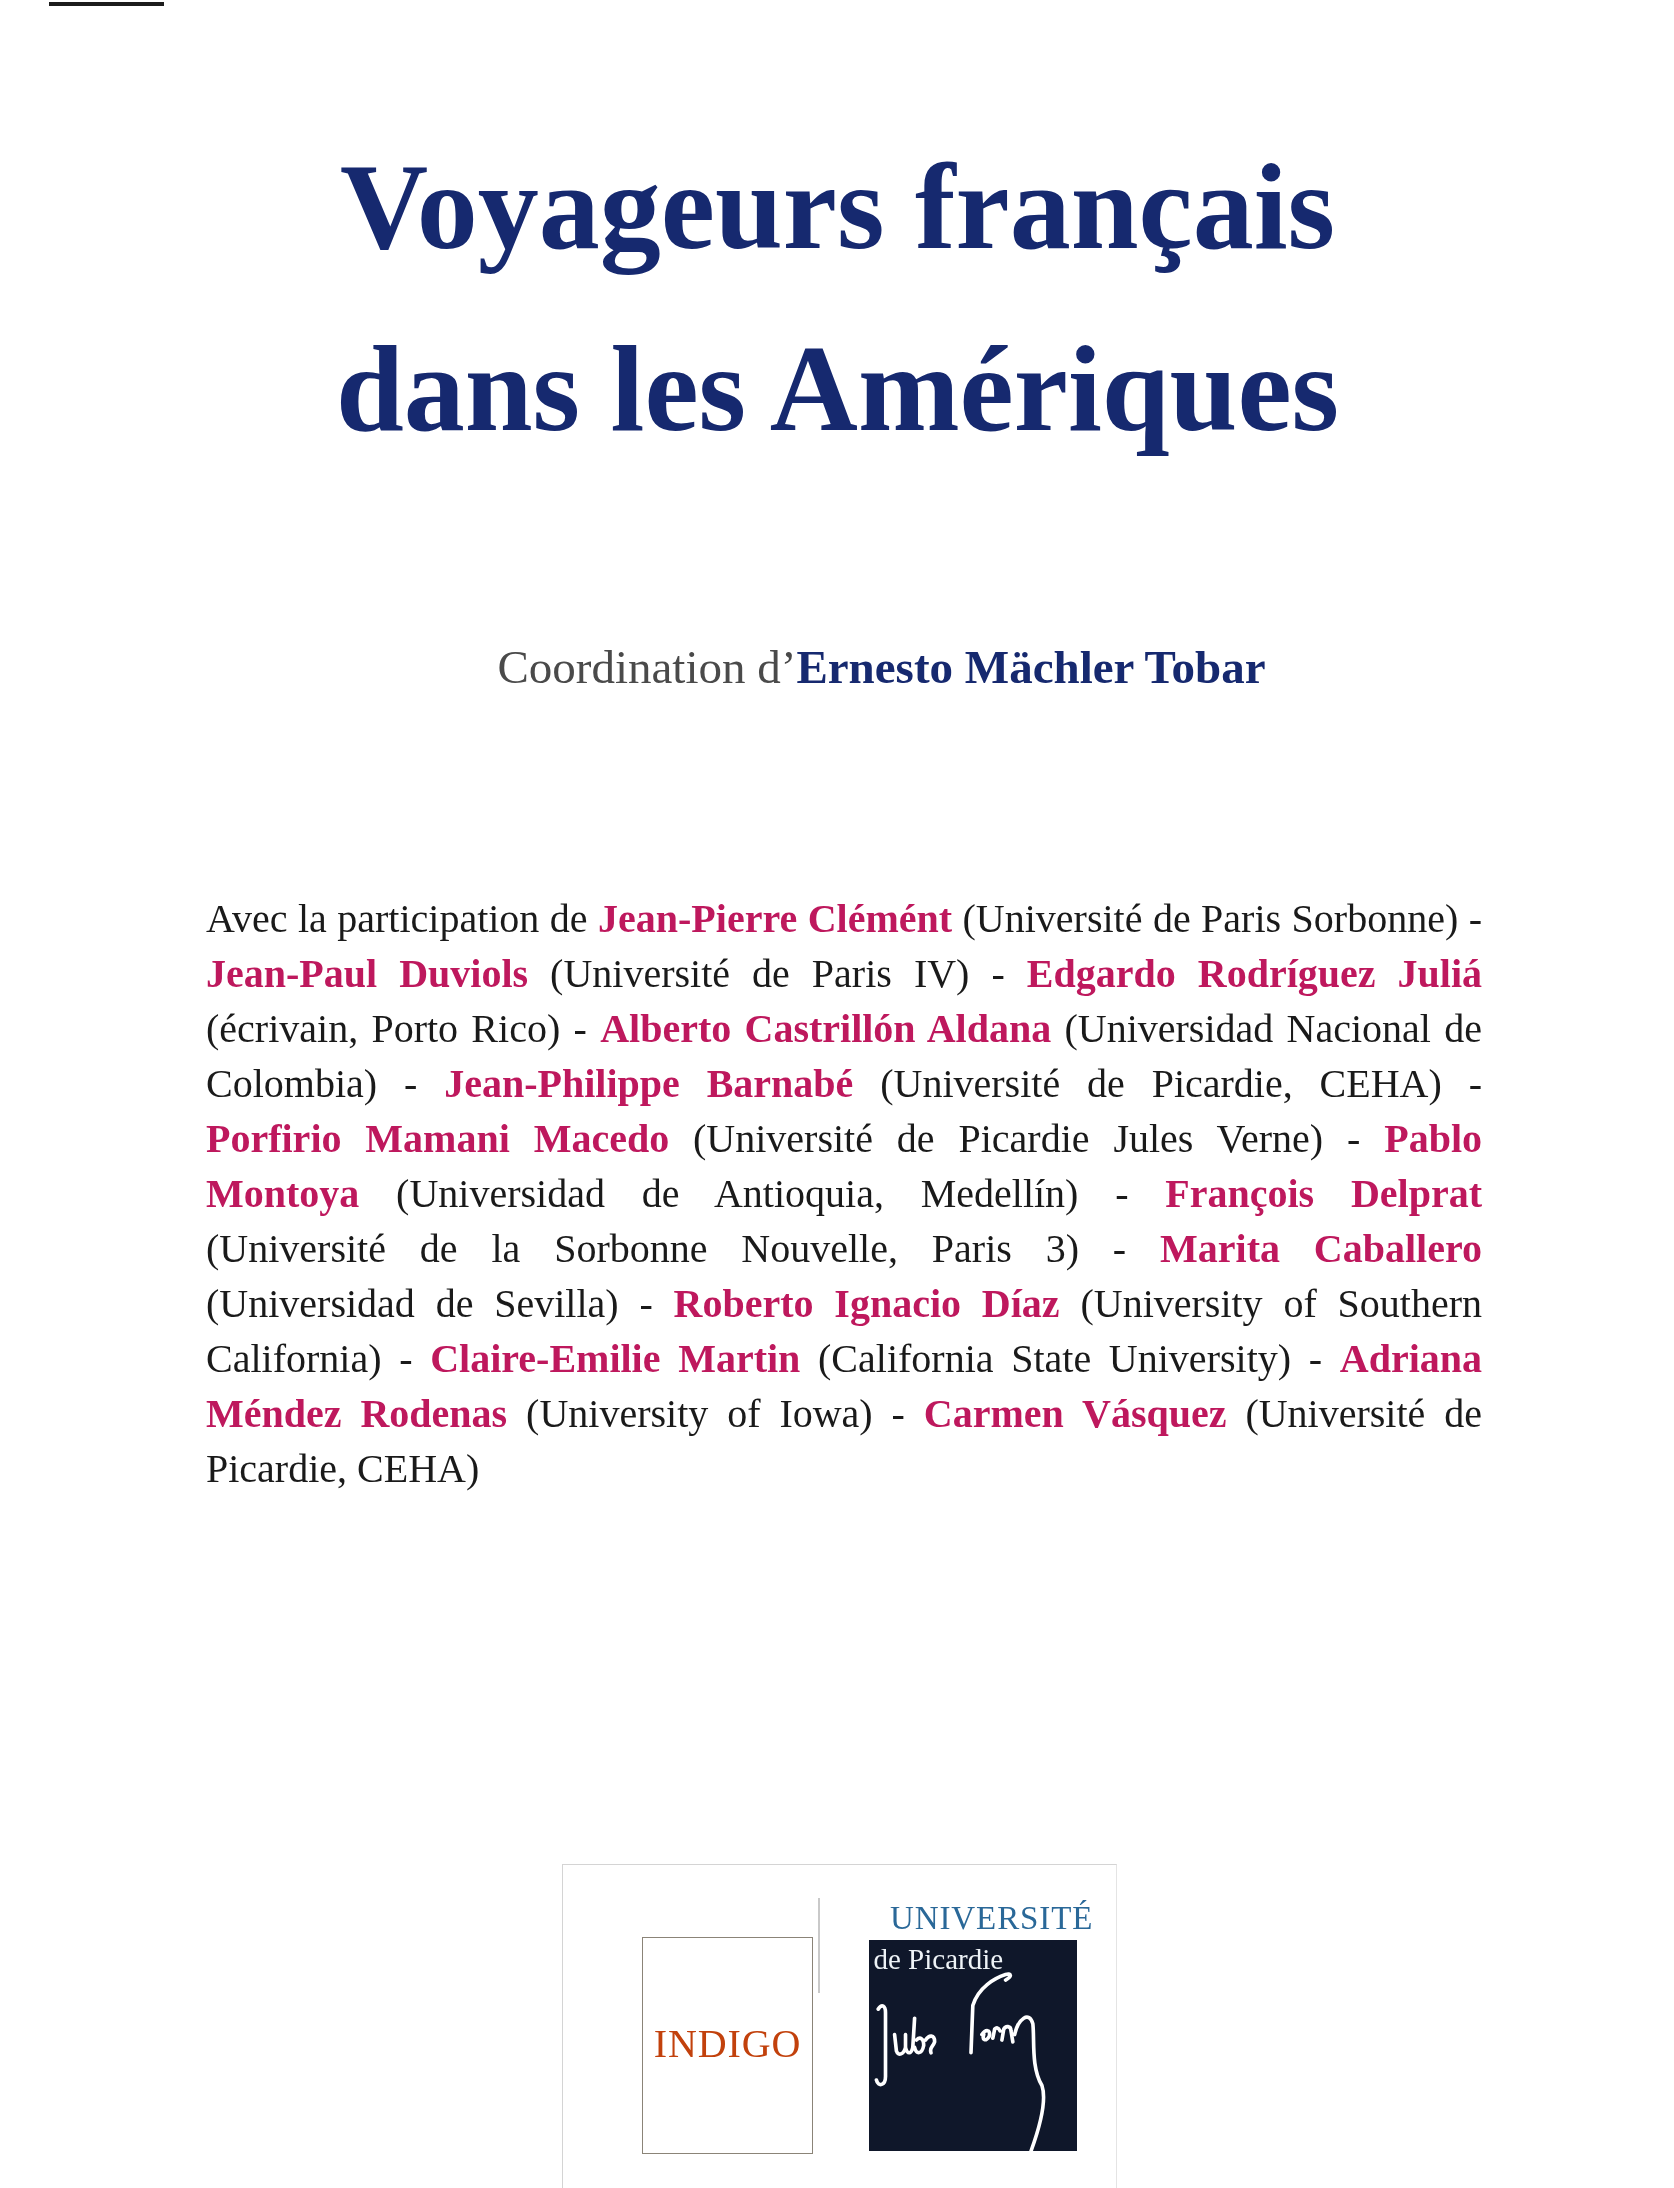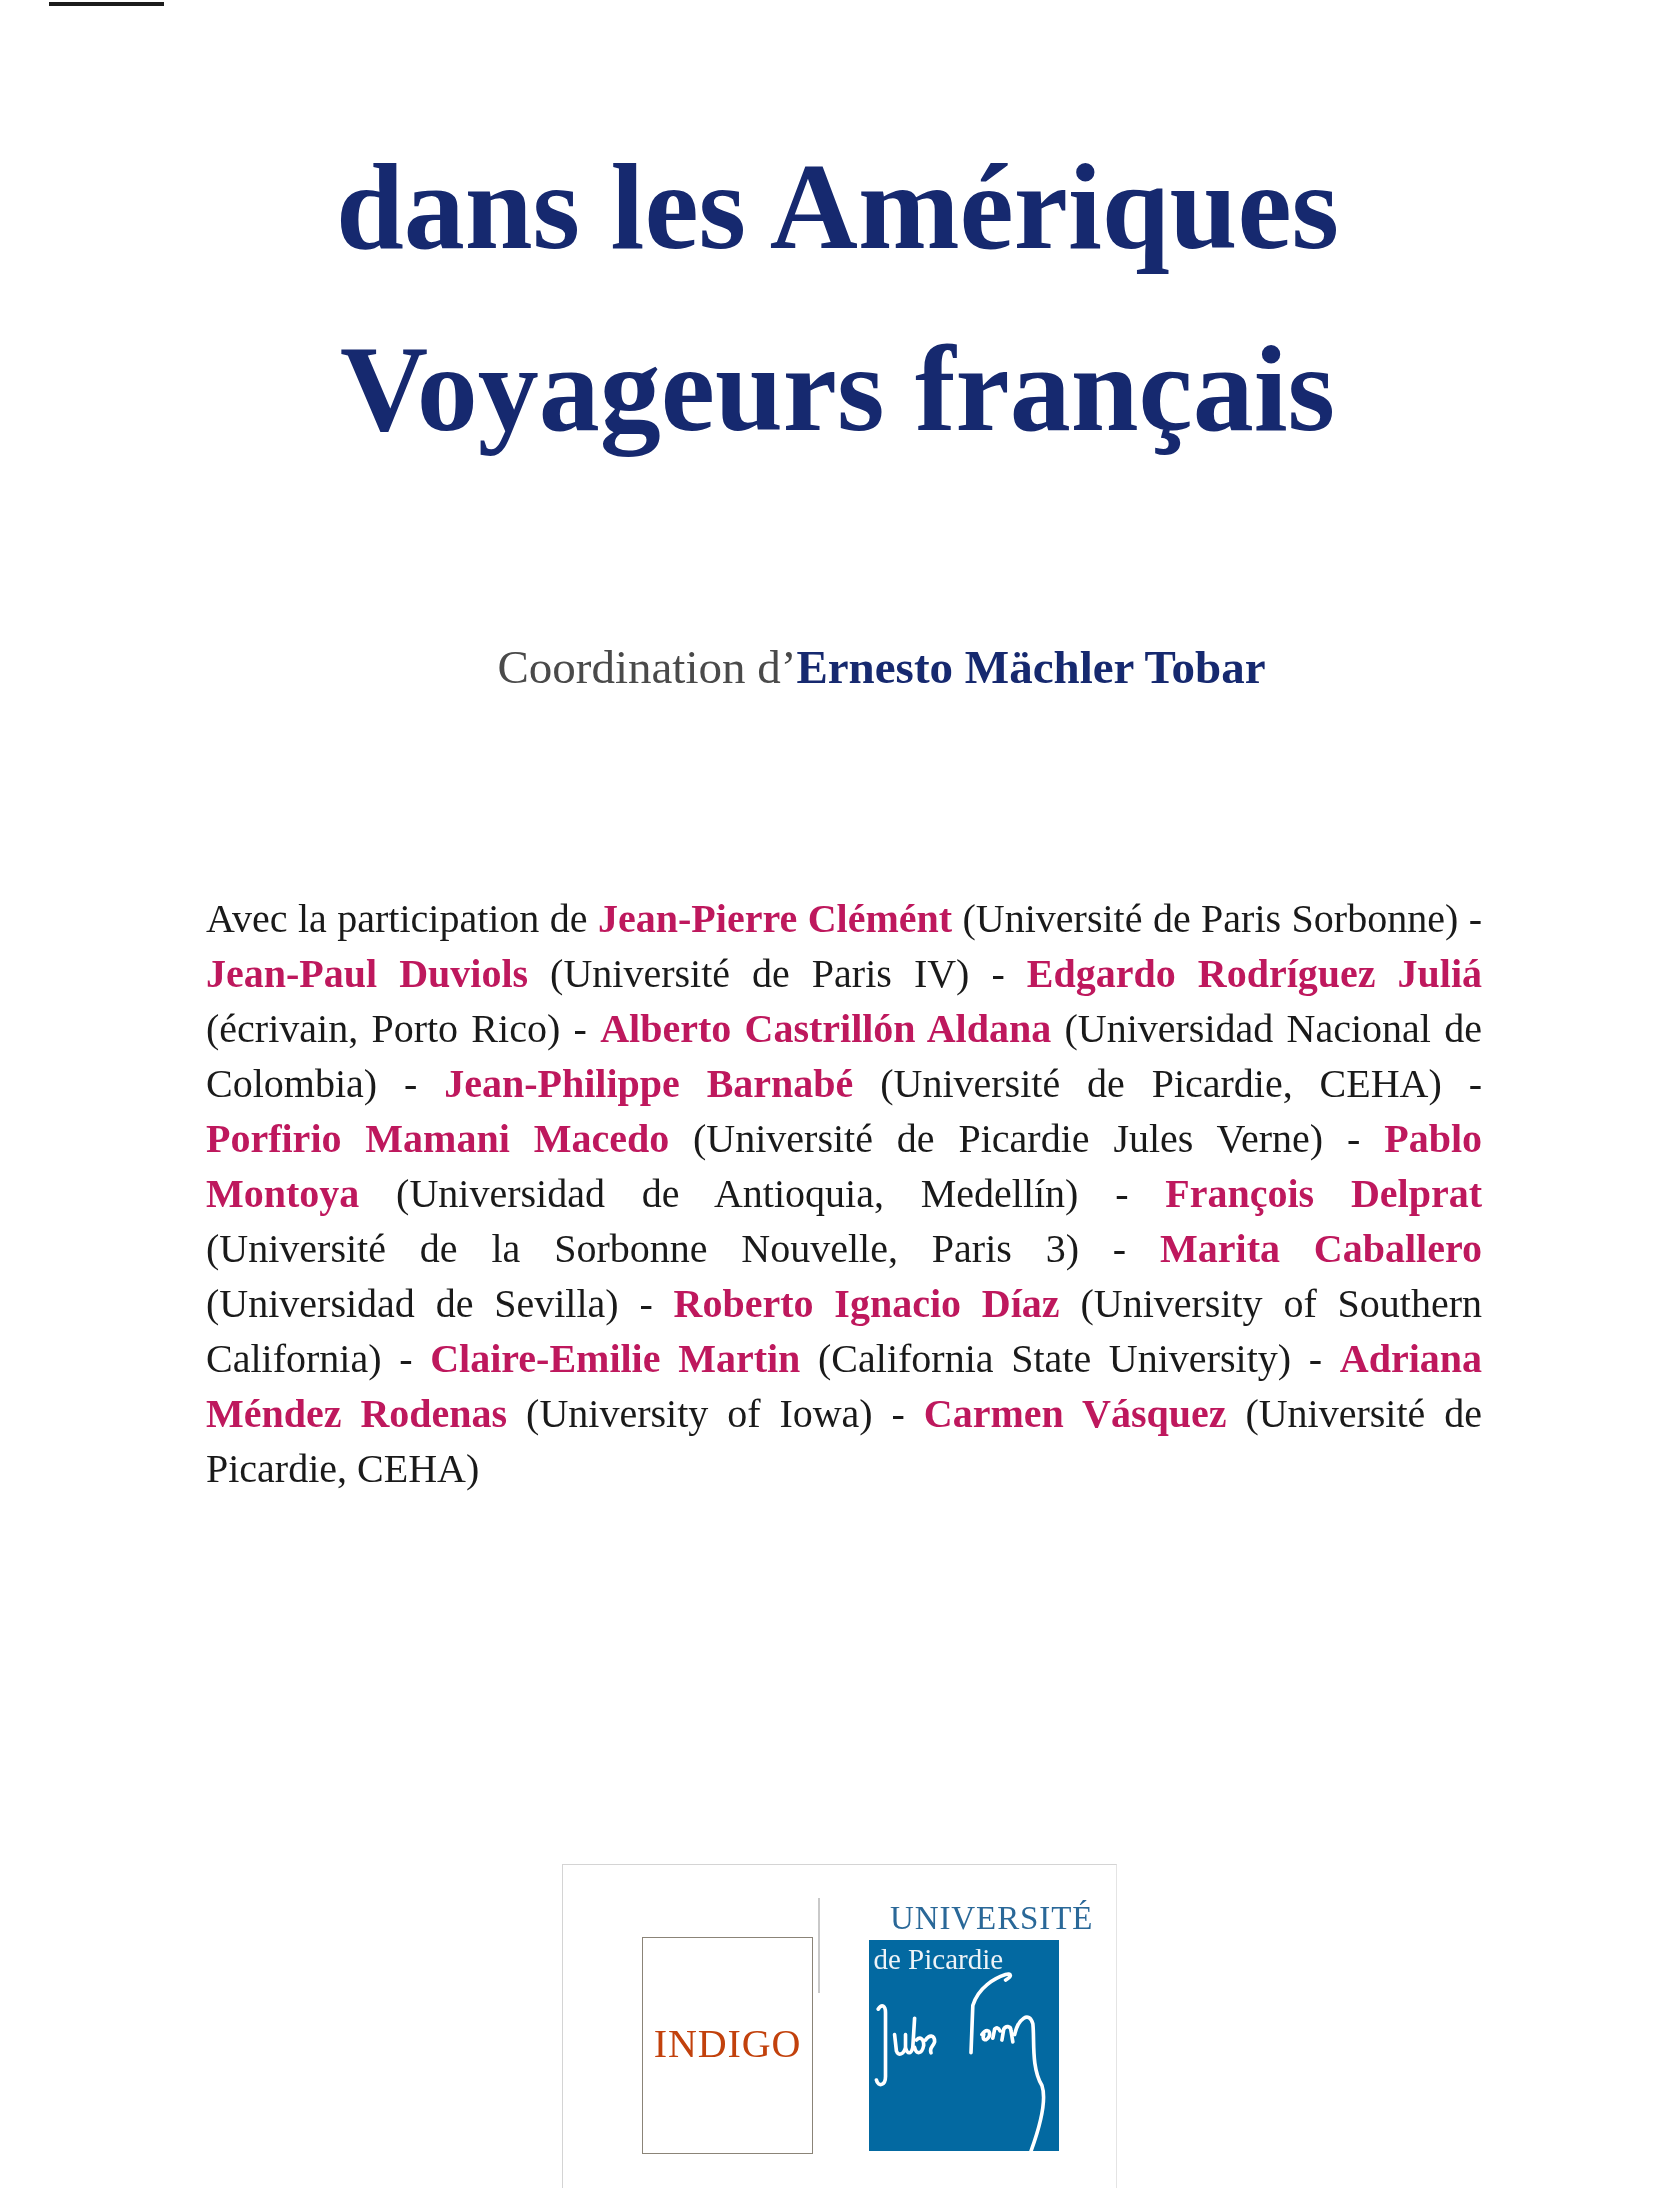--- a/index.html
+++ b/index.html
@@ -14,32 +14,32 @@
   .coord .name { color:#16296f; font-weight:bold; }
   .participants { position:absolute; left:206px; top:891px; width:1276px; font-size:40px; line-height:55px;
                   text-align:justify; color:#1a1a1a; margin:0; }
   .participants .n { color:#be185d; font-weight:bold; }
   .logo-frame { position:absolute; left:562px; top:1864px; width:553px; height:336px;
                 border-left:1.8px solid #d4d4d4; border-top:1.8px solid #d4d4d4; border-right:1.8px solid #e4e4e4; background:#fff; }
   .indigo { position:absolute; left:642px; top:1937px; width:169px; height:215px; border:1.8px solid #8b8478; background:#fff; }
   .indigo span { position:absolute; left:0; right:0; top:82px; text-align:center; color:#c2410c; font-size:40px; letter-spacing:0.9px; }
   .upjv-top { position:absolute; left:818px; top:1898px; width:1.8px; height:95px; background:#c9c9c9; }
   .upjv-title { position:absolute; left:856px; top:1900px; color:#2a6898; font-size:33px; letter-spacing:0.9px; line-height:36px;margin-left:34px; }
-  .upjv-box { position:absolute; left:869px; top:1940px; width:190px; height:211px; background:#0369a1; overflow:hidden; }
+  .upjv-box { position:absolute; left:869px; top:1940px; width:208px; height:211px; background:#0f172a; overflow:hidden; }
   .upjv-sub { position:absolute; left:4.5px; top:2.7px; color:#eef3f7; font-size:29px; line-height:33px; }
   .upjv-sig { position:absolute; left:0; top:0; }
 </style>
 </head>
 <body>
 
 <div class="top-rule"></div>
 
 <h1 class="title">
+  <span>Voyageurs français</span>
   <span>dans les Amériques</span>
-  <span>Voyageurs français</span>
 </h1>
 
 <div class="coord">
   <span class="lead">Coordination d’</span><span class="name">Ernesto Mächler Tobar</span>
 </div>
 
 <p class="participants">
   <span>Avec la participation de </span><span class="n">Jean-Pierre Clémént</span><span>  (Université de Paris Sorbonne) - </span><span class="n">Jean-Paul Duviols</span><span> (Université de Paris IV)  - </span><span class="n">Edgardo Rodríguez Juliá</span><span> (écrivain, Porto Rico) - </span><span class="n">Alberto Castrillón Aldana</span><span> (Universidad Nacional de Colombia) - </span><span class="n">Jean-Philippe Barnabé</span><span> (Université de Picardie, CEHA) - </span><span class="n">Porfirio Mamani Macedo</span><span> (Université de Picardie Jules Verne) - </span><span class="n">Pablo Montoya</span><span> (Universidad de Antioquia, Medellín) - </span><span class="n">François Delprat</span><span> (Université de la Sorbonne Nouvelle, Paris 3) - </span><span class="n">Marita Caballero</span><span>  (Universidad de Sevilla) - </span><span class="n">Roberto Ignacio Díaz</span><span> (University of Southern California) - </span><span class="n">Claire-Emilie Martin</span><span>  (California State University) - </span><span class="n">Adriana Méndez Rodenas</span><span> (University of Iowa) - </span><span class="n">Carmen Vásquez</span><span> (Université de Picardie, CEHA)</span>
 </p>
 

